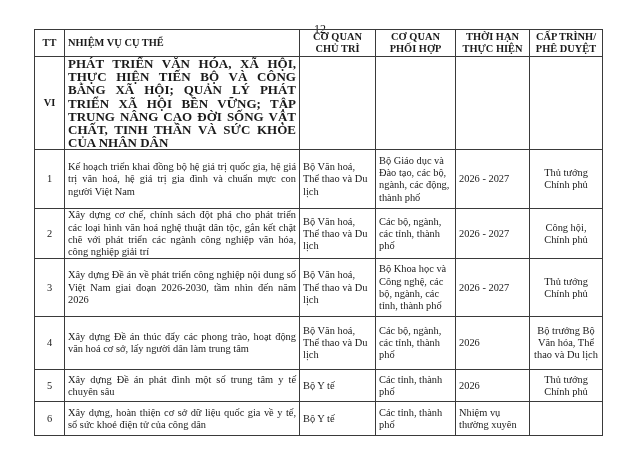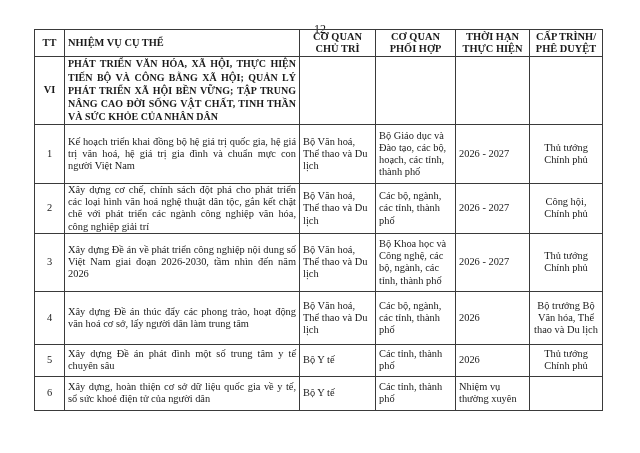--- a/index.html
+++ b/index.html
@@ -9,21 +9,21 @@
   table.doc { position: absolute; top: 29px; left: 34px; border-collapse: collapse; table-layout: fixed; }
   table.doc td, table.doc th { border: 1px solid #3a3a3a; padding: 0 3px; font-size: 10.4px; line-height: 12.2px; vertical-align: middle; }
   th { font-weight: bold; text-align: center; font-size: 10px; line-height: 11.5px; }
   .c-tt { width: 23px; text-align: center; }
   .c-task { width: 228px; text-align: justify; }
   .c-lead { width: 69px; }
   .c-coop { width: 73px; }
   .c-time { width: 67px; }
   .c-appr { width: 66px; text-align: center; margin-top: 20px; }
   .sec td { font-weight: bold; }
-  .sec .c-task { font-size: 10px; line-height: 13.2px; text-align: justify; }
+  .sec .c-task { font-size: 13px; line-height: 13.2px; text-align: justify; }
 </style>
 </head>
 <body>
 
 <div class="page-num">12</div>
 
 <table class="doc">
   <thead>
     <tr style="height:27px">
       <th class="c-tt">TT</th>
@@ -40,21 +40,21 @@
       <td class="c-task">PHÁT TRIỂN VĂN HÓA, XÃ HỘI, THỰC HIỆN TIẾN BỘ VÀ CÔNG BẰNG XÃ HỘI; QUẢN LÝ PHÁT TRIỂN XÃ HỘI BỀN VỮNG; TẬP TRUNG NÂNG CAO ĐỜI SỐNG VẬT CHẤT, TINH THẦN VÀ SỨC KHỎE CỦA NHÂN DÂN</td>
       <td class="c-lead"></td>
       <td class="c-coop"></td>
       <td class="c-time"></td>
       <td class="c-appr"></td>
     </tr>
     <tr style="height:59px">
       <td class="c-tt">1</td>
       <td class="c-task">Kế hoạch triển khai đồng bộ hệ giá trị quốc gia, hệ giá trị văn hoá, hệ giá trị gia đình và chuẩn mực con người Việt Nam</td>
       <td class="c-lead">Bộ Văn hoá, Thể thao và Du lịch</td>
-      <td class="c-coop">Bộ Giáo dục và Đào tạo, các bộ, hoạch, các tỉnh, thành phố</td>
+      <td class="c-coop">Bộ Giáo dục và Đào tạo, các bộ, ngành, các động, thành phố</td>
       <td class="c-time">2026 - 2027</td>
       <td class="c-appr">Thủ tướng Chính phủ</td>
     </tr>
     <tr style="height:49px">
       <td class="c-tt">2</td>
       <td class="c-task">Xây dựng cơ chế, chính sách đột phá cho phát triển các loại hình văn hoá nghệ thuật dân tộc, gắn kết chặt chẽ với phát triển các ngành công nghiệp văn hóa, công nghiệp giải trí</td>
       <td class="c-lead">Bộ Văn hoá, Thể thao và Du lịch</td>
       <td class="c-coop">Các bộ, ngành, các tỉnh, thành phố</td>
       <td class="c-time">2026 - 2027</td>
       <td class="c-appr">Công hội, Chính phủ</td>
@@ -78,20 +78,20 @@
     <tr style="height:32px">
       <td class="c-tt">5</td>
       <td class="c-task">Xây dựng Đề án phát đình một số trung tâm y tế chuyên sâu</td>
       <td class="c-lead">Bộ Y tế</td>
       <td class="c-coop">Các tỉnh, thành phố</td>
       <td class="c-time">2026</td>
       <td class="c-appr">Thủ tướng Chính phủ</td>
     </tr>
     <tr style="height:34px">
       <td class="c-tt">6</td>
-      <td class="c-task">Xây dựng, hoàn thiện cơ sở dữ liệu quốc gia về y tế, sổ sức khoẻ điện tử của người dân</td>
+      <td class="c-task">Xây dựng, hoàn thiện cơ sở dữ liệu quốc gia về y tế, sổ sức khoẻ điện tử của công dân</td>
       <td class="c-lead">Bộ Y tế</td>
       <td class="c-coop">Các tỉnh, thành phố</td>
       <td class="c-time">Nhiệm vụ thường xuyên</td>
       <td class="c-appr"></td>
     </tr>
   </tbody>
 </table>
 
 </body></html>

